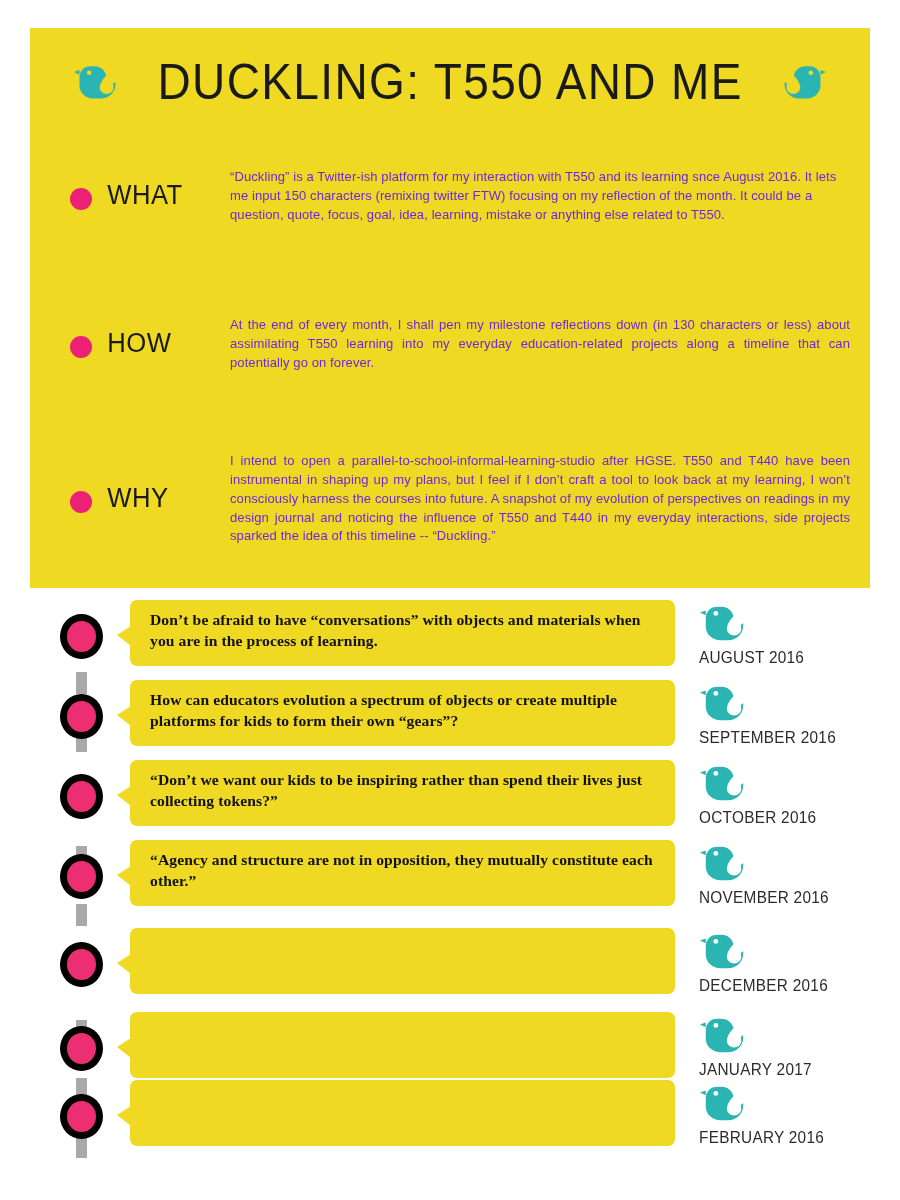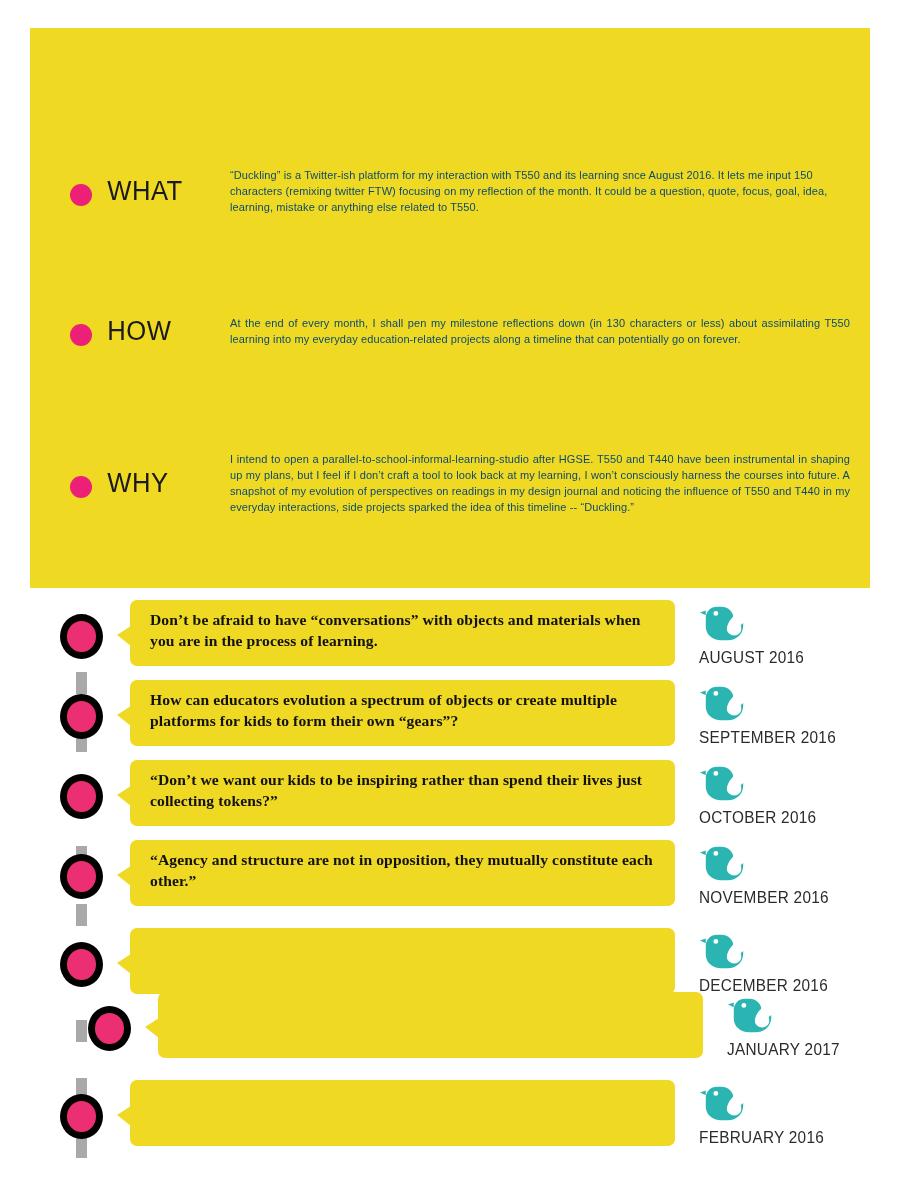--- a/index.html
+++ b/index.html
@@ -77,23 +77,23 @@
     letter-spacing: 0.5px;
     color: #1a1a1a;
     padding-left: 16px;
     box-sizing: border-box;
     line-height: 1.1;
     transform: scaleX(0.95);
     transform-origin: left center;
   }
   .sec-body {
     flex: 1 1 auto;
-    font-size: 11px;
+    font-size: 13px;
     line-height: 1.45;
-    color: #0c4a6e;
+    color: #6d28d9;
     text-align: justify;
     letter-spacing: 0.1px;
   }
   #section-what .sec-body { text-align: left; }
 
   
   #timeline {
     position: absolute;
     left: 0;
     top: 600px;
@@ -184,20 +184,43 @@
     transform-origin: left center;
   }
 
   .duck-svg { display: block; width: 100%; height: 100%; }
 </style>
 </head>
 <body>
 
 <div id="header-panel">
 
+  <div id="title-row">
+    <span style="width:46px;height:50px;display:block;">
+      <svg class="duck-svg" viewBox="0 0 100 100" xmlns="http://www.w3.org/2000/svg">
+        <g fill="#2BB5B2">
+          <path d="M36 16 C22 16 12 26 12 40 L12 58 C12 74 26 86 44 86 L58 86 C76 86 90 72 90 56 L90 50 C84 56 76 58 70 56 L70 40 C70 26 58 16 44 16 Z"></path>
+          <path d="M12 34 L0 28 L12 24 Z"></path>
+        </g>
+        <circle cx="33" cy="30" r="5" fill="#EFD922"></circle>
+        <path d="M72 34 C72 34 56 48 56 62 C56 70 63 76 71 76 C79 76 86 70 86 62 C86 48 72 34 72 34 Z" fill="#EFD922"></path>
+      </svg>
+    </span>
+    <span id="title-text">DUCKLING: T550 AND ME</span>
+    <span style="width:46px;height:50px;display:block;transform:scaleX(-1);">
+      <svg class="duck-svg" viewBox="0 0 100 100" xmlns="http://www.w3.org/2000/svg">
+        <g fill="#2BB5B2">
+          <path d="M36 16 C22 16 12 26 12 40 L12 58 C12 74 26 86 44 86 L58 86 C76 86 90 72 90 56 L90 50 C84 56 76 58 70 56 L70 40 C70 26 58 16 44 16 Z"></path>
+          <path d="M12 34 L0 28 L12 24 Z"></path>
+        </g>
+        <circle cx="33" cy="30" r="5" fill="#EFD922"></circle>
+        <path d="M72 34 C72 34 56 48 56 62 C56 70 63 76 71 76 C79 76 86 70 86 62 C86 48 72 34 72 34 Z" fill="#EFD922"></path>
+      </svg>
+    </span>
+  </div>
 
   <div class="section" id="section-what">
     <span class="sec-bullet"></span>
     <span class="sec-label">WHAT</span>
     <p class="sec-body" style="margin:0;">“Duckling” is a Twitter-ish platform for my interaction with T550 and its learning snce August 2016. It lets me input 150 characters (remixing twitter FTW) focusing on my reflection of the month. It could be a question, quote, focus, goal, idea, learning, mistake or anything else related to T550.</p>
   </div>
 
   <div class="section" id="section-how">
     <span class="sec-bullet"></span>
     <span class="sec-label">HOW</span>
@@ -293,21 +316,21 @@
   <g fill="#2BB5B2">
     <path d="M36 16 C22 16 12 26 12 40 L12 58 C12 74 26 86 44 86 L58 86 C76 86 90 72 90 56 L90 50 C84 56 76 58 70 56 L70 40 C70 26 58 16 44 16 Z"></path>
     <path d="M12 34 L0 28 L12 24 Z"></path>
   </g>
   <circle cx="33" cy="30" r="5" fill="#FFFFFF"></circle>
   <path d="M72 34 C72 34 56 48 56 62 C56 70 63 76 71 76 C79 76 86 70 86 62 C86 48 72 34 72 34 Z" fill="#FFFFFF"></path>
 </svg>
         </div>
         <div class="tl-month">DECEMBER 2016</div>
       </div>
-      <div class="tl-row" style="top: 392px; margin-left: 28px;">
+      <div class="tl-row" style="top: 412px;">
         <div class="tl-marker"></div>
         <div class="tl-bubble">
           <div class="tl-quote"></div>
         </div>
         <div class="tl-duck">
           <svg class="duck-svg" viewBox="0 0 100 100" xmlns="http://www.w3.org/2000/svg">
   <g fill="#2BB5B2">
     <path d="M36 16 C22 16 12 26 12 40 L12 58 C12 74 26 86 44 86 L58 86 C76 86 90 72 90 56 L90 50 C84 56 76 58 70 56 L70 40 C70 26 58 16 44 16 Z"></path>
     <path d="M12 34 L0 28 L12 24 Z"></path>
   </g>

